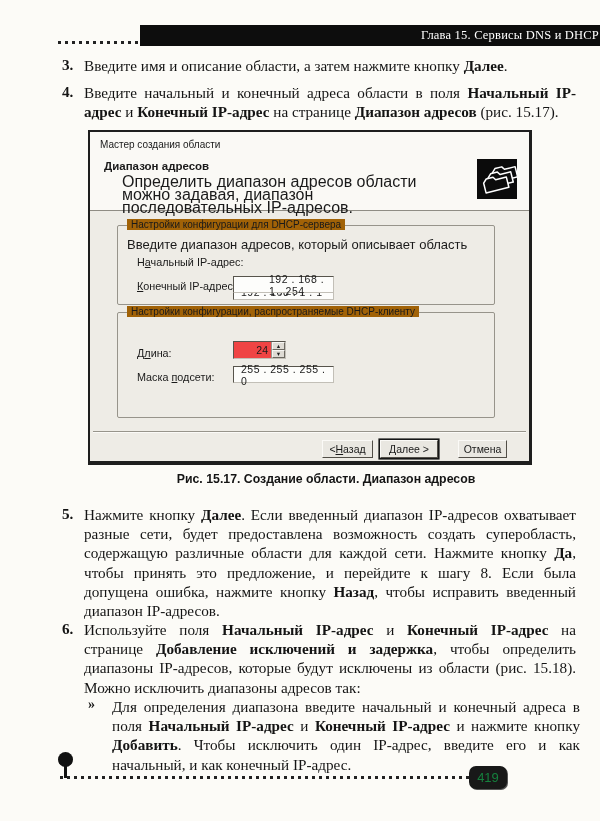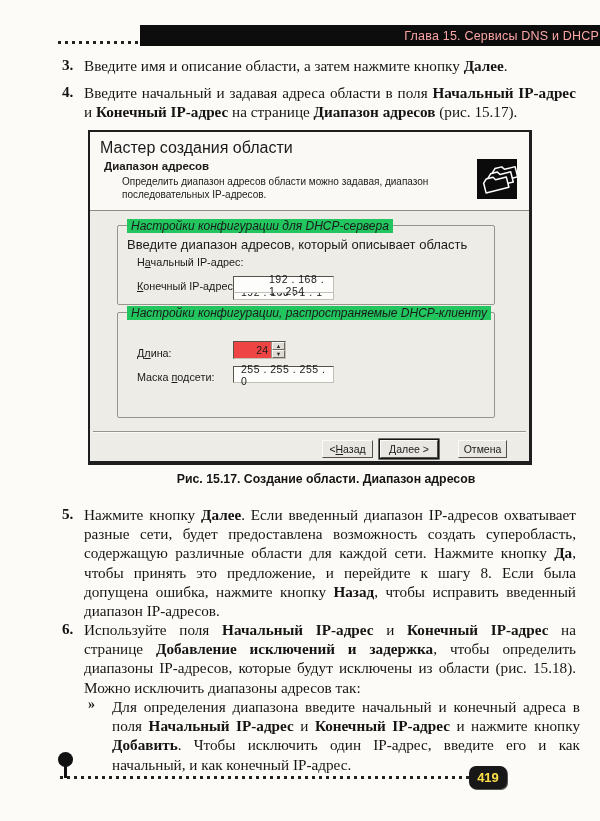--- a/index.html
+++ b/index.html
@@ -1,47 +1,47 @@
 <!DOCTYPE html>
 <html><head>
 <meta charset="utf-8">
 <style>
   html,body{margin:0;padding:0;}
   .page{position:relative;width:600px;height:821px;background:#fcfbf7;overflow:hidden;
         font-family:"Liberation Serif",serif;color:#141414;}
   
   .chapter-bar{position:absolute;left:140px;top:25px;width:464px;height:21px;background:#0d0d0d;
         display:flex;align-items:center;justify-content:flex-end;padding-right:5px;box-sizing:border-box;}
-  .chapter-bar span{font-family:Liberation Sans, sans-serif;font-size:12.5px;color:#fca5a5;letter-spacing:.2px;}
+  .chapter-bar span{font-family:Liberation Serif, serif;font-size:12.5px;color:#ffffff;letter-spacing:.2px;}
   .dotted{height:3px;background:repeating-linear-gradient(90deg,#222 0 3px,transparent 3px 7px);}
   .dotted.top{position:absolute;left:58px;top:41px;width:84px;}
   .dotted.bottom{position:absolute;left:60px;top:776px;width:410px;}
   
   .item{position:absolute;left:62px;width:516px;display:flex;}
   .item .num{width:22px;flex:0 0 22px;font-size:15.2px;font-weight:bold;}
   .item .txt{margin:0;font-size:15.2px;line-height:19.2px;text-align:justify;width:492px;}
   .subitem{position:absolute;left:88px;width:492px;display:flex;}
   .subitem .marker{width:24px;flex:0 0 24px;font-size:14px;font-weight:bold;}
   .subitem .txt{margin:0;font-size:15.2px;line-height:19.2px;text-align:justify;width:468px;}
   
   .fig-caption{position:absolute;left:104px;top:472px;width:444px;text-align:center;
         font-family:"Liberation Sans",sans-serif;font-weight:bold;font-size:12.3px;}
   
   .dialog{position:absolute;left:88px;top:130px;width:444px;height:335px;box-sizing:border-box;
         background:#eeece6;border:2px solid #1e1e1e;border-right-width:3px;border-bottom-width:4px;
         font-family:"Liberation Sans",sans-serif;color:#1a1a1a;}
   .dlg-head{position:absolute;left:0;top:0;right:0;height:78px;background:#faf9f5;border-bottom:1.5px solid #8f8c84;}
-  .dlg-title{position:absolute;left:10px;top:7px;font-size:16px;}
+  .dlg-title{position:absolute;left:10px;top:7px;font-size:10px;}
   .dlg-subtitle{position:absolute;left:14px;top:28px;font-size:11.5px;font-weight:bold;}
-  .dlg-desc{position:absolute;left:32px;top:43px;width:330px;font-size:10px;line-height:13px;}
+  .dlg-desc{position:absolute;left:32px;top:43px;width:330px;font-size:16px;line-height:13px;}
   .dlg-icon{position:absolute;right:12px;top:27px;width:40px;height:40px;}
   .groupbox{position:absolute;left:27px;width:376px;border:1px solid #97948b;border-radius:2px;}
   .g1{top:93px;height:78px;}
   .g2{top:180px;height:104px;}
-  .legend{position:absolute;top:-7px;left:9px;background:#22c55e;padding:0 4px;font-size:12px;white-space:nowrap;font-style:italic;}
+  .legend{position:absolute;top:-7px;left:9px;background:#a16207;padding:0 4px;font-size:10px;white-space:nowrap;}
   .hint{position:absolute;left:9px;top:11px;font-size:13px;}
   .fld-label{position:absolute;font-size:10.8px;}
   .textbox{position:absolute;box-sizing:border-box;height:17px;background:#fdfdfb;
         border:1px solid;border-color:#57544c #c2bfb7 #c2bfb7 #57544c;
         font-size:10.5px;display:flex;align-items:center;padding-left:7px;letter-spacing:.5px;}
   .spinbox{position:absolute;box-sizing:border-box;height:18px;background:#ef4444;
         border:1px solid;border-color:#57544c #c2bfb7 #c2bfb7 #57544c;display:flex;}
   .spin-val{flex:1;font-size:10.5px;display:flex;align-items:center;justify-content:flex-end;padding-right:3px;}
   .spin-btns{width:13px;display:flex;flex-direction:column;border-left:1px solid #9a968e;}
   .spin-btn{flex:1;background:#dedbd4;border:1px solid;border-color:#f7f6f3 #6b6860 #6b6860 #f7f6f3;
@@ -49,40 +49,40 @@
   .dlg-sep{position:absolute;left:3px;right:3px;top:299px;border-top:1px solid #97948b;border-bottom:1px solid #fbfaf7;}
   .btn{position:absolute;top:308px;height:18px;box-sizing:border-box;background:#e9e7e1;
         border:1px solid;border-color:#fbfaf7 #514e47 #514e47 #fbfaf7;
         font-family:"Liberation Sans",sans-serif;font-size:10.5px;display:flex;align-items:center;justify-content:center;}
   .btn.default{box-shadow:0 0 0 1.6px #161616;}
   
   .pin-dot{position:absolute;left:58px;top:752px;width:15px;height:15px;border-radius:50%;background:#111;}
   .pin-stem{position:absolute;left:64px;top:765px;width:3px;height:13px;background:#111;}
   .page-badge{position:absolute;left:469px;top:766px;width:38px;height:23px;background:#181818;border-radius:7px;
         display:flex;align-items:center;justify-content:center;box-shadow:1px 1px 0 #555;}
-  .page-badge span{font-family:"Liberation Sans",sans-serif;font-weight:bold;font-size:13px;color:#fde047;}
+  .page-badge span{font-family:"Liberation Sans",sans-serif;font-weight:normal;font-size:13px;color:#15803d;}
   u{text-decoration:underline;text-underline-offset:1px;}
 </style>
 </head>
 <body>
 
 <div class="page">
 
   <div class="chapter-bar">
     <span>Глава 15. Сервисы DNS и DHCP</span>
   </div>
   <div class="dotted top"></div>
 
   <div class="item" style="top:56px;">
     <span class="num">3.</span>
     <p class="txt"><span>Введите имя и описание области, а затем нажмите кнопку </span><b>Далее</b><span>.</span></p>
   </div>
   <div class="item" style="top:83px;">
     <span class="num">4.</span>
-    <p class="txt"><span>Введите начальный и задавая адреса области в поля </span><b>Начальный IP-адрес</b><span> и </span><b>Конечный IP-адрес</b><span> на странице </span><b>Диапазон адресов</b><span> (рис. 15.17).</span></p>
+    <p class="txt"><span>Введите начальный и конечный адреса области в поля </span><b>Начальный IP-адрес</b><span> и </span><b>Конечный IP-адрес</b><span> на странице </span><b>Диапазон адресов</b><span> (рис. 15.17).</span></p>
   </div>
 
   <div class="dialog">
     <div class="dlg-head">
       <div class="dlg-title">Мастер создания области</div>
       <div class="dlg-subtitle">Диапазон адресов</div>
       <div class="dlg-desc">Определить диапазон адресов области можно задавая, диапазон последовательных IP-адресов.</div>
       <svg class="dlg-icon" viewBox="0 0 40 40">
         <rect width="40" height="40" fill="#0b0b0b"></rect>
         <g transform="rotate(-14 20 24)" fill="#0b0b0b" stroke="#ffffff" stroke-width="1.5" stroke-linejoin="round">

